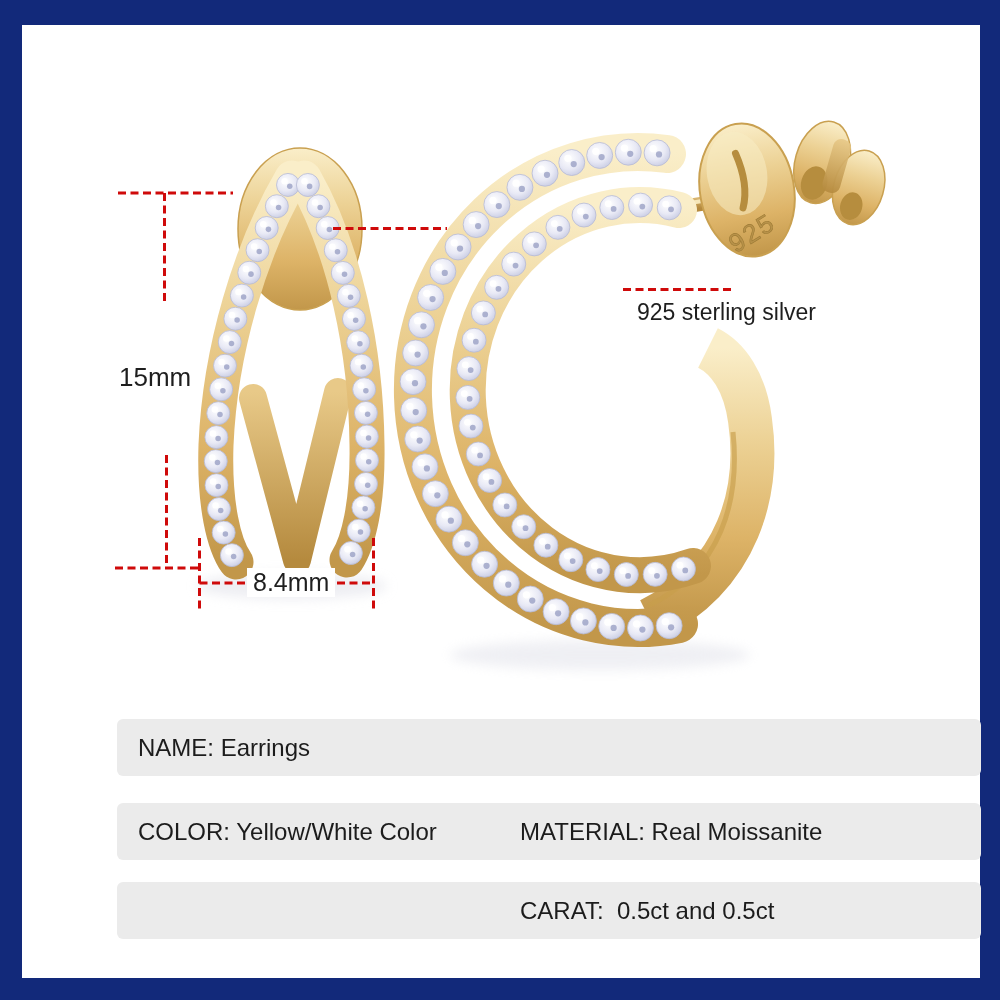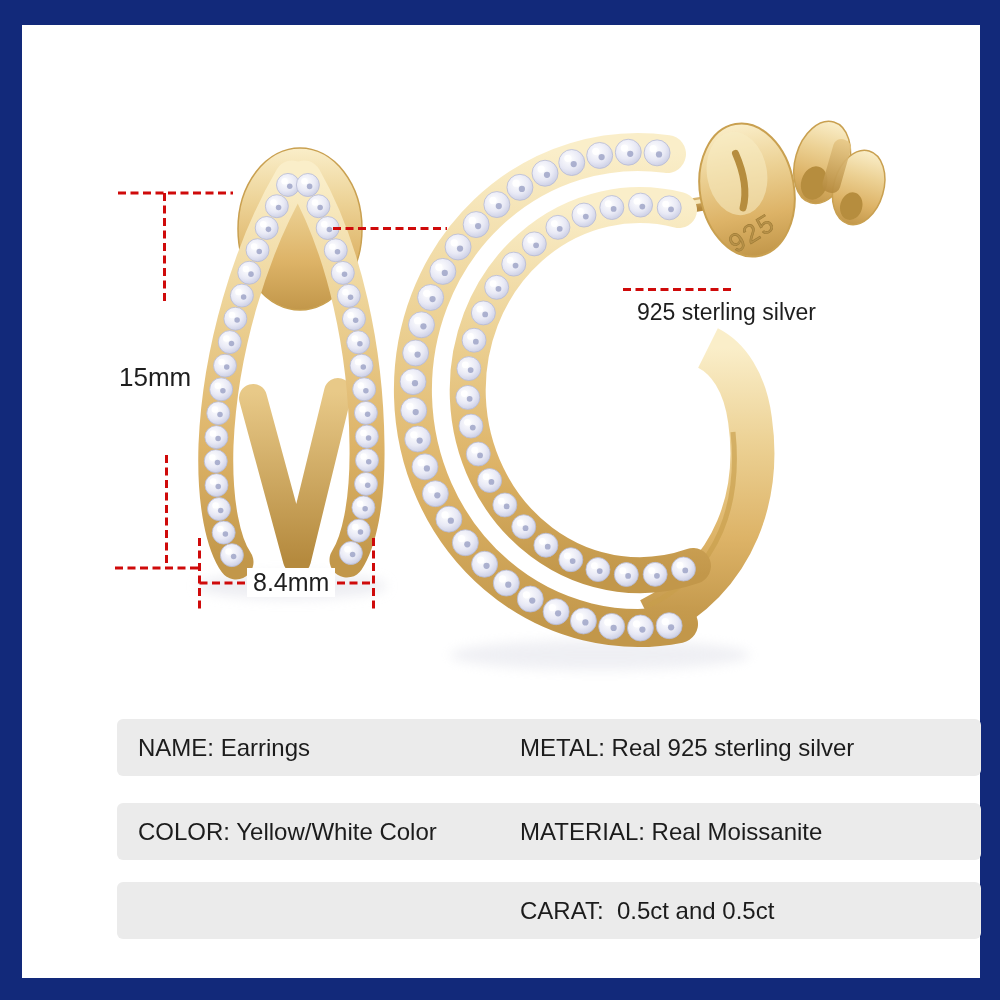--- a/index.html
+++ b/index.html
@@ -362,21 +362,20 @@
 
 <div class="label label-moissanite">
 </div>
 <div class="label label-silver">925 sterling silver</div>
 <div class="label label-15mm">15mm</div>
 <div class="label label-84mm">8.4mm</div>
 
 <div id="spec-table">
   <div class="spec-row r0">
     <span class="spec-cell left">NAME: Earrings</span>
-    <span class="spec-cell right">METAL: Real 925 sterling silver</span>
   </div>
   <div class="spec-row r1">
     <span class="spec-cell right">MATERIAL: Real Moissanite</span>
     <span class="spec-cell left">COLOR: Yellow/White Color</span>
   </div>
   <div class="spec-row r2">
     <span class="spec-cell right">CARAT:  0.5ct and 0.5ct</span>
   </div>
 </div>
 

